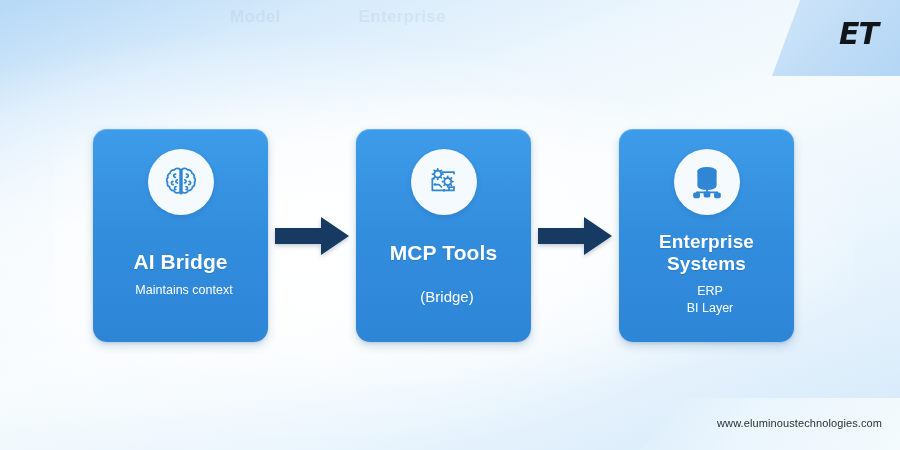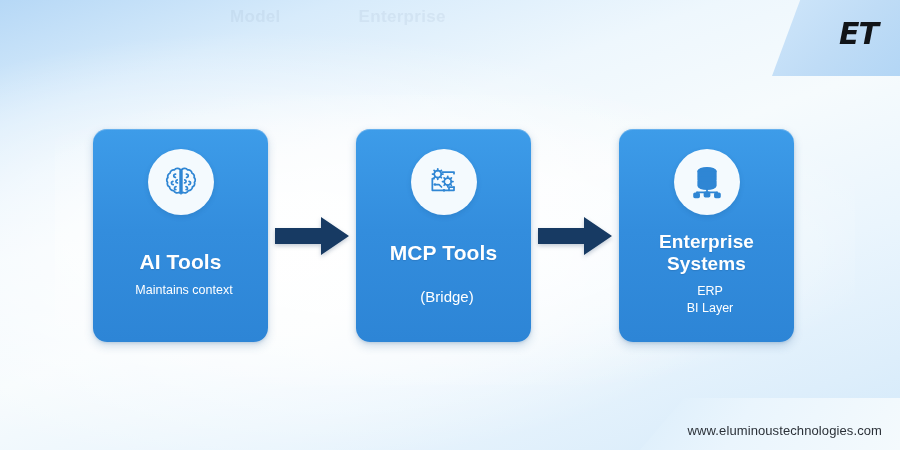--- a/index.html
+++ b/index.html
@@ -86,23 +86,23 @@
     position: absolute;
     bottom: 0;
     right: 0;
     width: 260px;
     height: 52px;
     background: linear-gradient(120deg, #dceefb 0%, #eaf5fd 40%, #f4fafd 100%);
     clip-path: polygon(17% 0%, 100% 0%, 100% 100%, 0% 100%);
   }
   .url-text {
     position: absolute;
-    bottom: 12px;
+    bottom: 21px;
     right: 18px;
-    font-size: 13px;
+    font-size: 11px;
     color: #2b3138;
     letter-spacing: .1px;
     white-space: nowrap;
   }
 
   
   .flow {
     position: absolute;
     left: 93px;
     top: 128px;
@@ -219,21 +219,21 @@
           <path d="M14.3 23.2c-1.2.3-1.9 1.3-1.7 2.4.2 1 1.1 1.7 2.1 1.6"></path>
           <path d="M19.5 21.5c-1 .2-1.7 1-1.6 2 .1.9.9 1.6 1.8 1.6"></path>
           <path d="M18 29.5c-1.1.1-1.8.9-1.8 1.9 0 .9.7 1.7 1.6 1.8"></path>
           <path d="M30.5 14.5c1.4 0 2.2 1 2.2 2.1s-.8 1.9-2 1.9"></path>
           <path d="M33.7 23.2c1.2.3 1.9 1.3 1.7 2.4-.2 1-1.1 1.7-2.1 1.6"></path>
           <path d="M28.5 21.5c1 .2 1.7 1 1.6 2-.1.9-.9 1.6-1.8 1.6"></path>
           <path d="M30 29.5c1.1.1 1.8.9 1.8 1.9 0 .9-.7 1.7-1.6 1.8"></path>
         </svg>
       </div>
       <div class="card-body">
-        <div class="card-title">AI Tools</div>
+        <div class="card-title">AI Bridge</div>
         <div class="card-sub">Maintains context</div>
       </div>
     </div>
 
     <div class="arrow">
       <svg width="78" height="44" viewBox="0 0 78 44">
         <path d="M2 14 H48 V3 L76 22 L48 41 V30 H2 Z" fill="#173a63"></path>
       </svg>
     </div>
 

